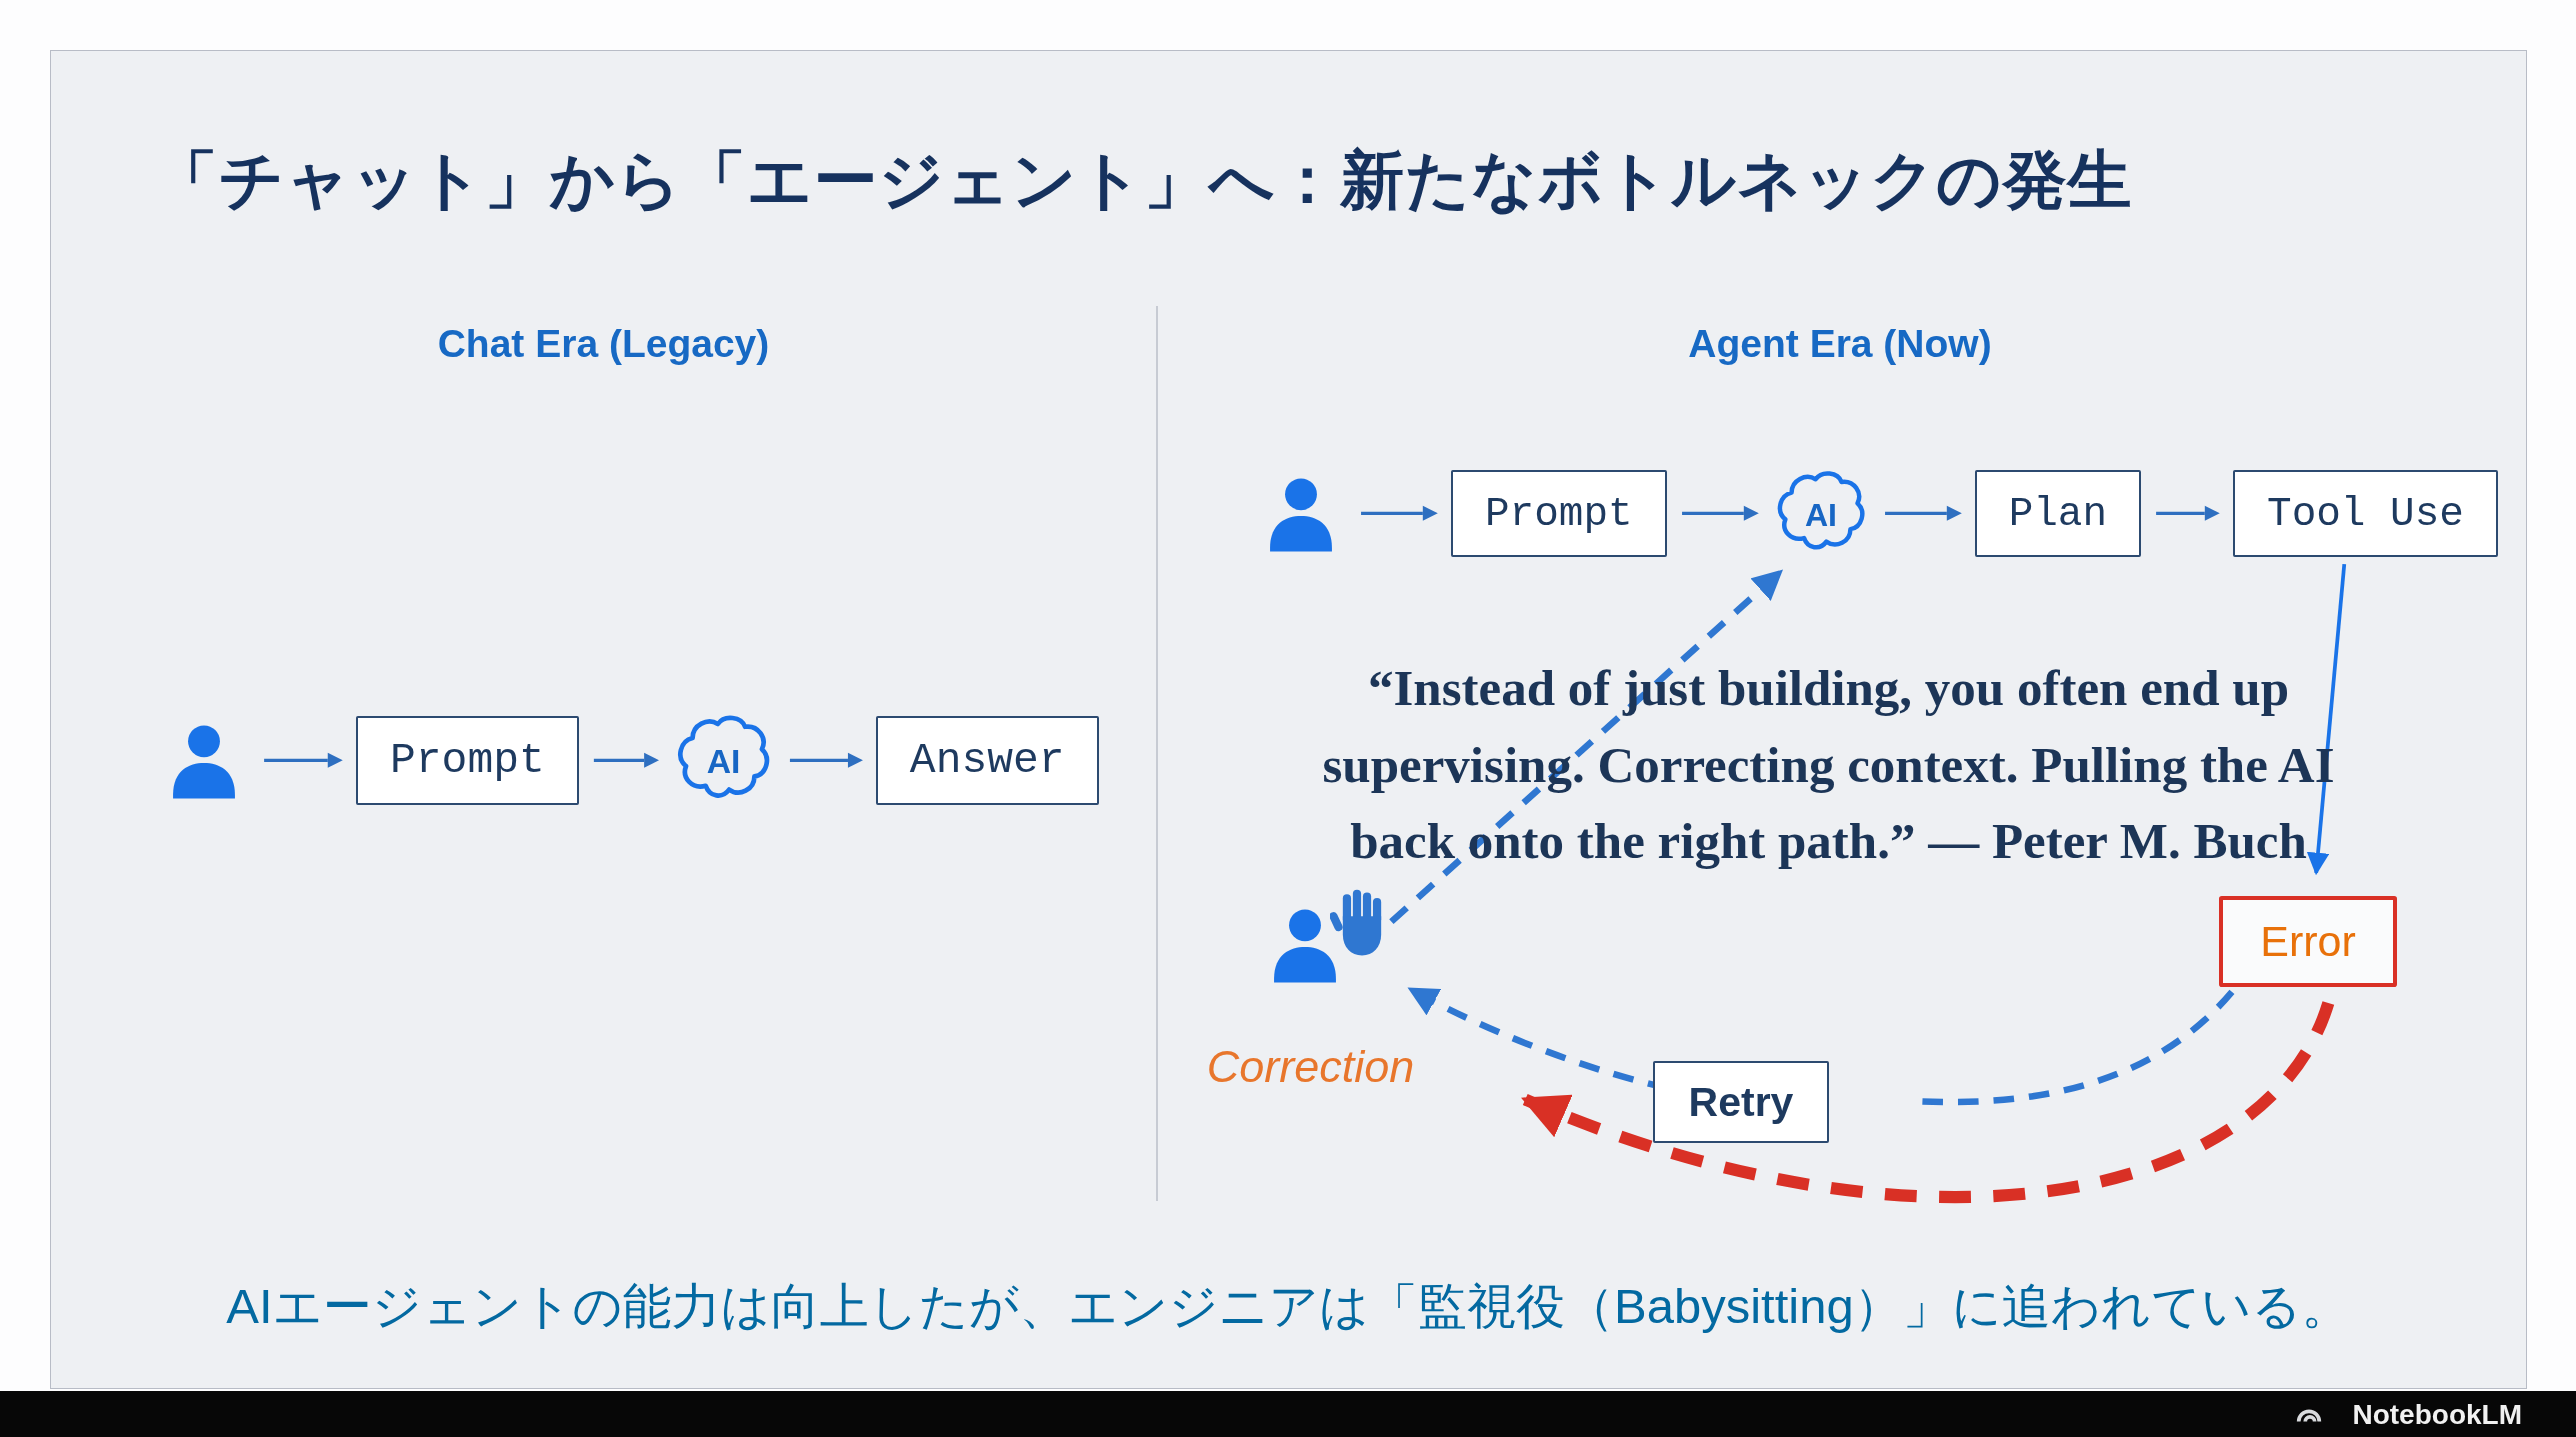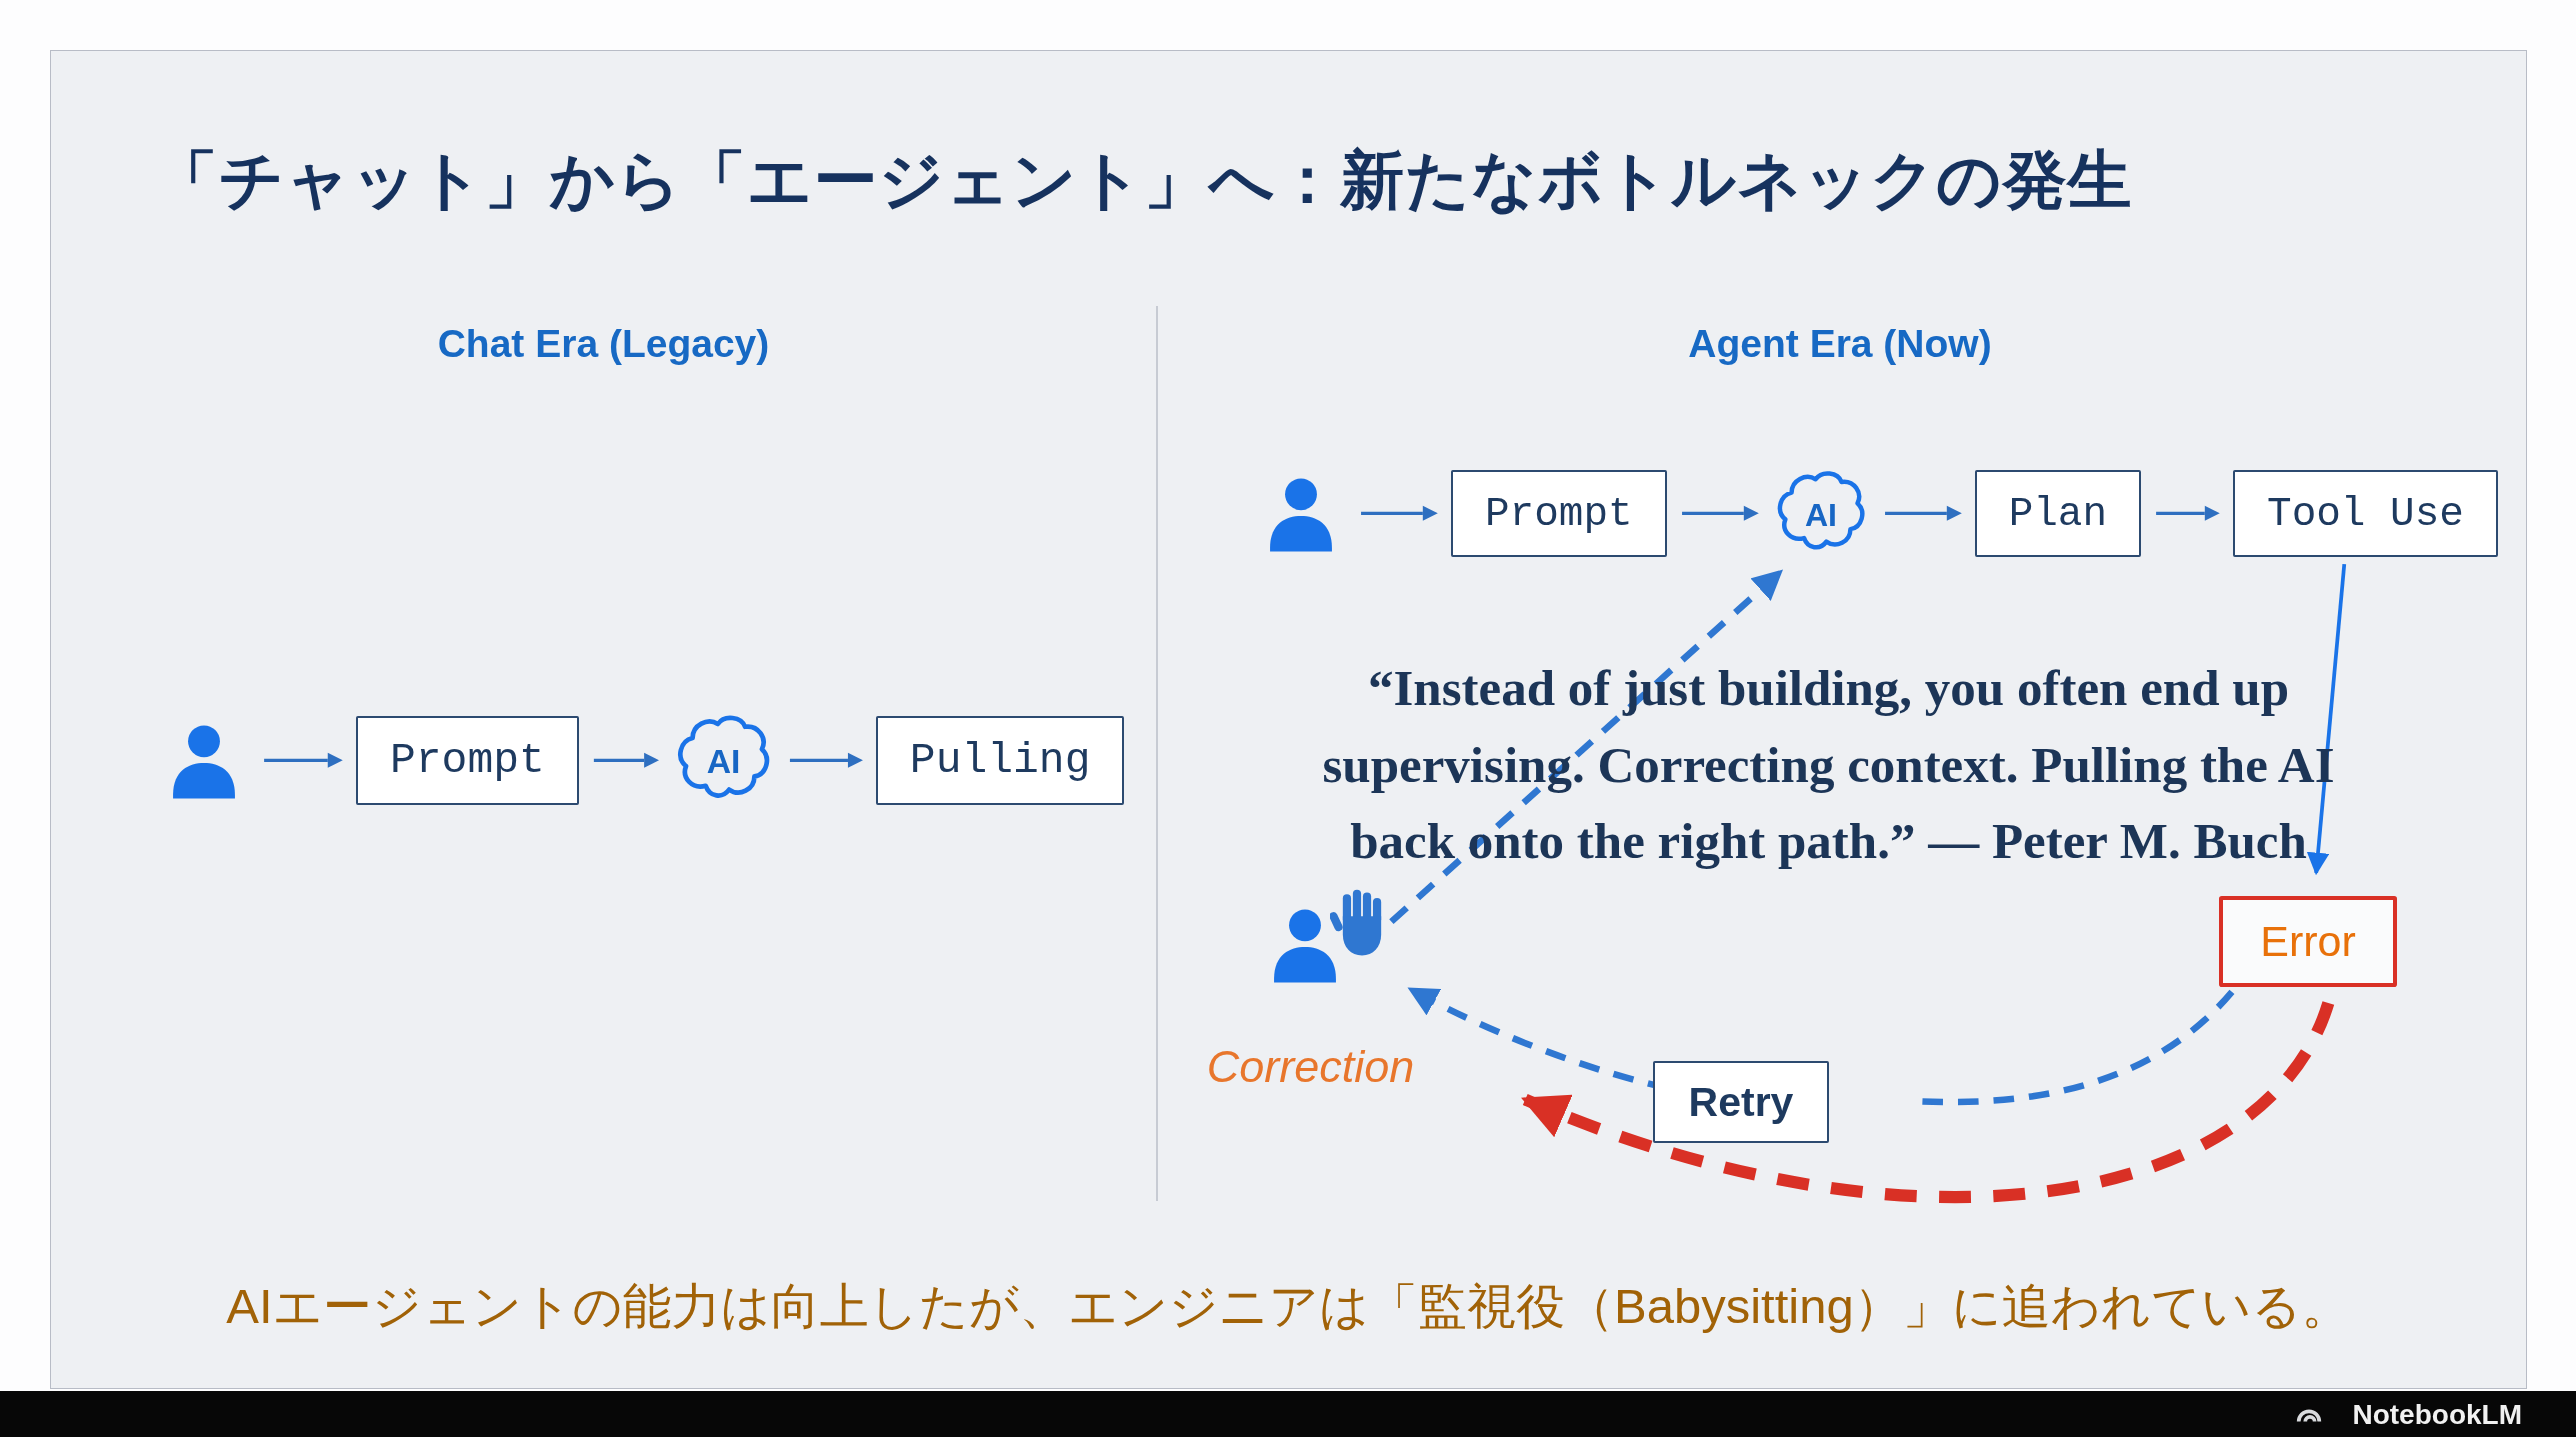--- a/index.html
+++ b/index.html
@@ -70,21 +70,21 @@
 
   .correction-person { position:absolute; left:1209px; top:849px; width:90px; height:90px; }
   .correction-hand   { position:absolute; left:1279px; top:836px; width:64px; height:73px; }
   .correction-label  {
     position:absolute; left:1119px; top:990px; width:281px; text-align:center;
     color:#e8762c; font-size:45px; font-weight:500;font-style:italic;
   }
 
   .footer-note {
     position:absolute; left:0; right:0; top:1223px; text-align:center;
-    font-size:49px; color:#a16207; font-weight:500;
+    font-size:49px; color:#0369a1; font-weight:500;
   }
 
   .brand-bar {
     position:absolute; left:0; bottom:0; width:100%; height:47px;
     background:#070707; display:flex; align-items:center; justify-content:flex-end;
     gap:28px; padding-right:54px; box-sizing:border-box;
     color:#f1f1f1; font-size:28px; font-weight:600;
   }
   .brand-logo { display:flex; align-items:center; }
 </style>
@@ -140,21 +140,21 @@
         <polygon points="56,3 72,11 56,19" fill="#2e6fc0"></polygon>
       </svg>
       <svg class="brain-icon" viewBox="0 0 110 110">
         <path d="M36 82 C22 86 10 74 15 61 C4 52 9 34 22 31 C22 17 38 9 49 16 C56 6 74 8 78 19 C92 17 102 31 96 43 C106 52 101 70 88 72 C88 86 72 94 61 86 C54 96 40 94 36 82 Z" fill="#eef0f3" stroke="#1a73e8" stroke-width="5" stroke-linejoin="round"></path>
         <text x="55" y="68" text-anchor="middle" font-size="36" font-weight="bold" fill="#1766c4">AI</text>
       </svg>
       <svg class="flow-arrow" width="75" height="20.6" viewBox="0 0 80 22">
         <line x1="2" y1="11" x2="64" y2="11" stroke="#2e6fc0" stroke-width="3.5"></line>
         <polygon points="64,3 80,11 64,19" fill="#2e6fc0"></polygon>
       </svg>
-      <div class="node-box">Pulling</div>
+      <div class="node-box">Answer</div>
     </div>
 
     <div class="flow right-flow">
       <svg class="person-icon" viewBox="0 0 96 96">
         <circle cx="48" cy="27" r="17" fill="#1a73e8"></circle>
         <path d="M15 84 C15 58 32 50 48 50 C64 50 81 58 81 84 L81 88 L15 88 Z" fill="#1a73e8"></path>
       </svg>
       <svg class="flow-arrow" width="79" height="20.6" viewBox="0 0 84 22">
         <line x1="2" y1="11" x2="68" y2="11" stroke="#2e6fc0" stroke-width="3.5"></line>
         <polygon points="68,3 84,11 68,19" fill="#2e6fc0"></polygon>

